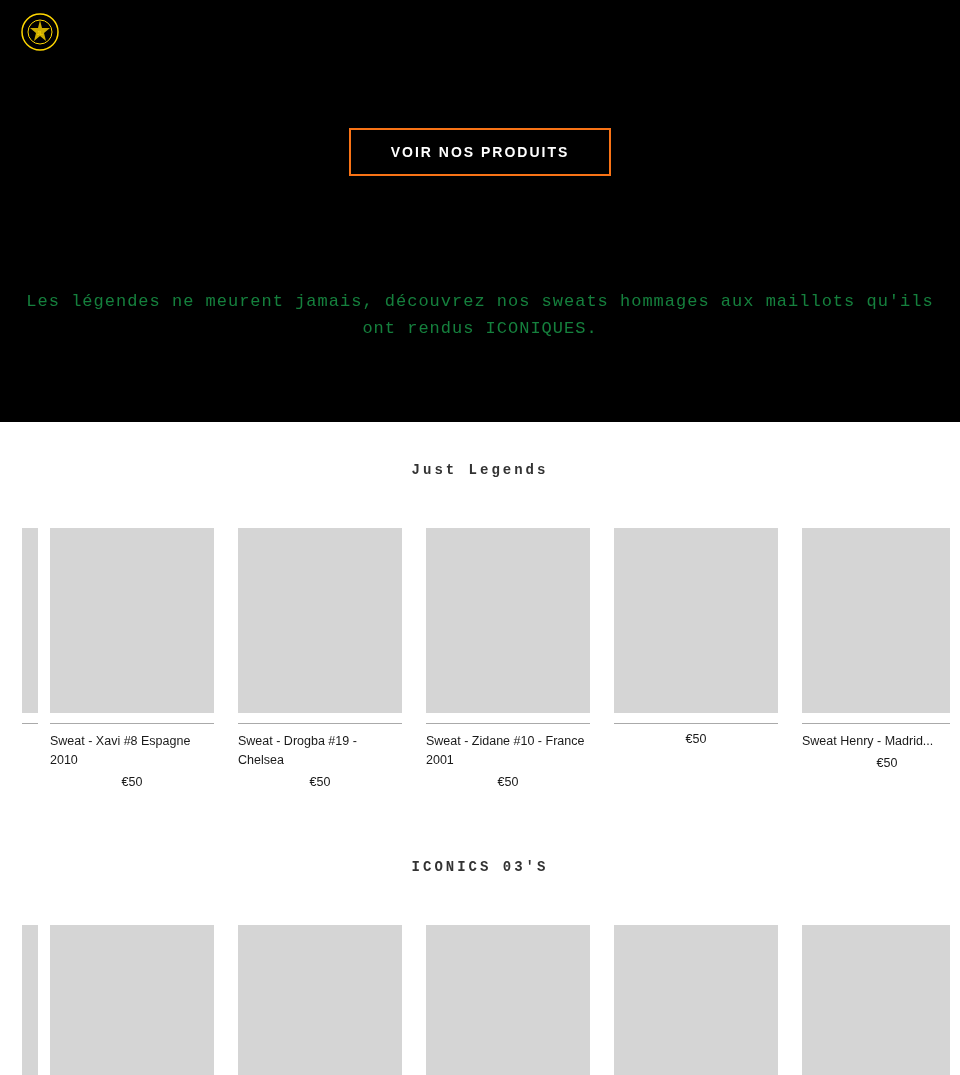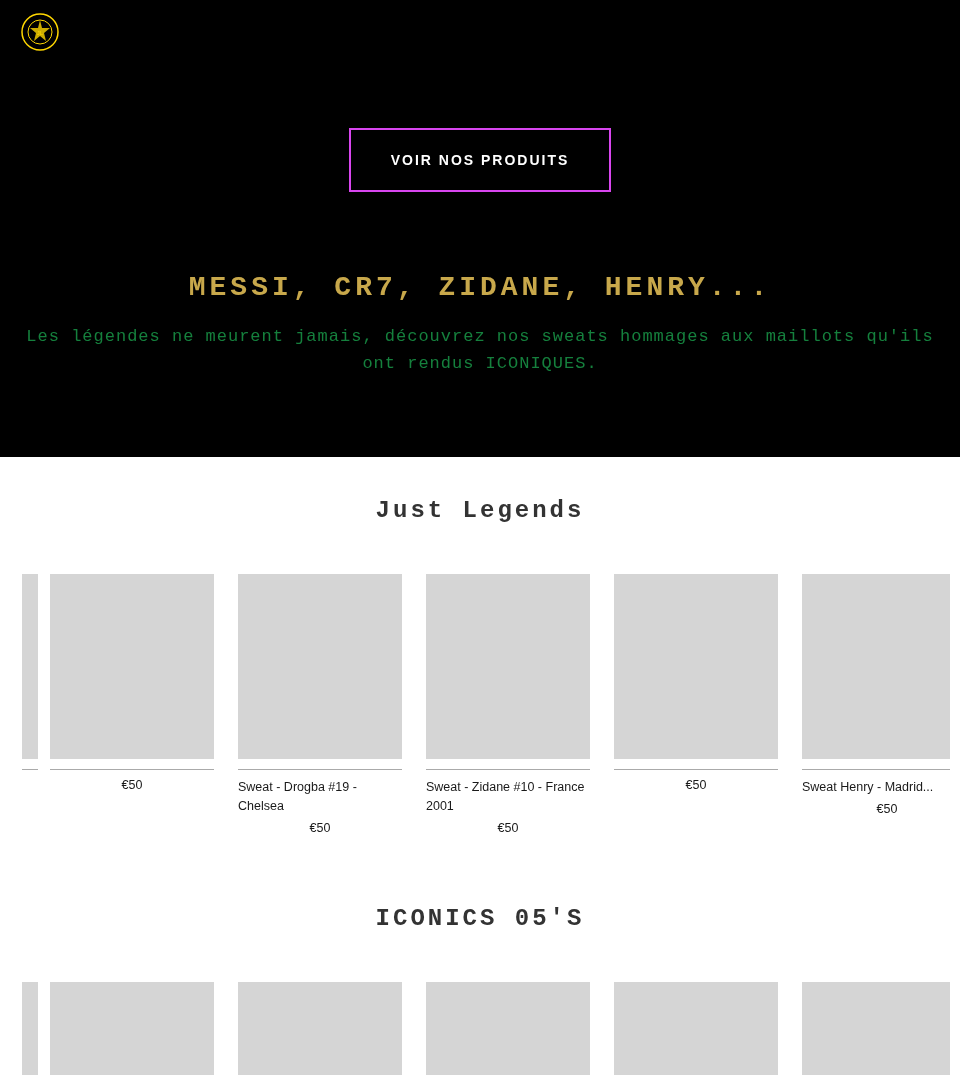--- a/index.html
+++ b/index.html
@@ -18,29 +18,29 @@
     }
 
     
     .hero {
       background: #000;
       color: #fff;
       text-align: center;
       padding: 60px 20px 80px;
     }
     .hero-button {
-      border: 2px solid #d946ef;
+      border: 2px solid #f97316;
       background: transparent;
       color: #fff;
-      padding: 22px 40px;
+      padding: 14px 40px;
       font-size: 14px;
       letter-spacing: 2px;
       cursor: pointer;
       font-weight: bold;
-      margin-bottom: 80px;
+      margin-bottom: 112px;
     }
     .hero-title {
       color: #c8a84b;
       font-size: 28px;
       letter-spacing: 4px;
       margin-bottom: 20px;
       font-family: 'Courier New', monospace;
     }
     .hero-subtitle {
       color: #15803d;
@@ -50,21 +50,21 @@
       line-height: 1.6;
     }
 
     
     .section {
       padding: 40px 20px 20px;
       text-align: center;
     }
     .section-title {
       font-family: 'Courier New', monospace;
-      font-size: 24px;
+      font-size: 14px;
       letter-spacing: 3px;
       color: #333;
       margin-bottom: 30px;
     }
     .prod {
       width: 192px;
       padding: 0 12px;
       text-align: left;
     }
     .prod-img {
@@ -107,41 +107,41 @@
       <circle cx="20" cy="20" r="18" fill="none" stroke="#ffd700" stroke-width="1.5"></circle>
       <circle cx="20" cy="20" r="12" fill="none" stroke="#ffd700" stroke-width="1"></circle>
       <polygon points="20,8 22,16 30,16 24,21 26,29 20,24 14,29 16,21 10,16 18,16" fill="#ffd700" opacity="0.8"></polygon>
       <text x="20" y="23" text-anchor="middle" font-size="6" fill="#ffd700" font-family="Arial">JL</text>
     </svg>
   </div>
 </div>
 
 <div class="hero">
   <button class="hero-button">VOIR NOS PRODUITS</button>
-  <h1 class="hero-title">MESSI, CR7, ZIDANE, HENRY...</h1>
   <p class="hero-subtitle">Les légendes ne meurent jamais, découvrez nos sweats hommages aux maillots qu'ils ont rendus ICONIQUES.</p>
 </div>
 
 <div class="section">
   <h2 class="section-title">Just Legends</h2>
 </div>
 
 <div class="row-container">
 
   <div style="flex:0 0 28px; overflow:hidden; margin-right:0;">
     <div style="width:170px; padding:0 12px;">
       <div style="width:100%;height:185px;background:#d5d5d5;margin-bottom:10px;"></div>
       <hr style="border:none;border-top:1px solid #aaa;margin-bottom:8px;">
       <div style="font-size:12px;color:#1a1a1a;"></div>
     </div>
   </div>
 
   <div class="prod">
     <div class="prod-img"></div>
     <hr class="prod-hr">
+    <div class="prod-name">Sweat - Xavi #8 Espagne 2010</div>
     <div class="prod-price">€50</div>
   </div>
 
   <div class="prod">
     <div class="prod-img"></div>
     <hr class="prod-hr">
     <div class="prod-name">Sweat - Drogba #19 - Chelsea</div>
     <div class="prod-price">€50</div>
   </div>
 
@@ -162,21 +162,21 @@
     <div style="width:170px;">
       <div style="width:100%;height:185px;background:#d5d5d5;margin-bottom:10px;"></div>
       <hr style="border:none;border-top:1px solid #aaa;margin-bottom:8px;">
       <div class="prod-name">Sweat Henry - Madrid...</div>
       <div class="prod-price">€50</div>
     </div>
   </div>
 </div>
 
 <div class="section">
-  <h2 class="section-title">ICONICS 05'S</h2>
+  <h2 class="section-title">ICONICS 03'S</h2>
 </div>
 
 <div class="row-container">
 
   <div style="flex:0 0 28px; overflow:hidden; margin-right:0;">
     <div style="width:170px; padding:0 12px;">
       <div style="width:100%;height:185px;background:#d5d5d5;margin-bottom:10px;"></div>
 
     </div>
   </div>

